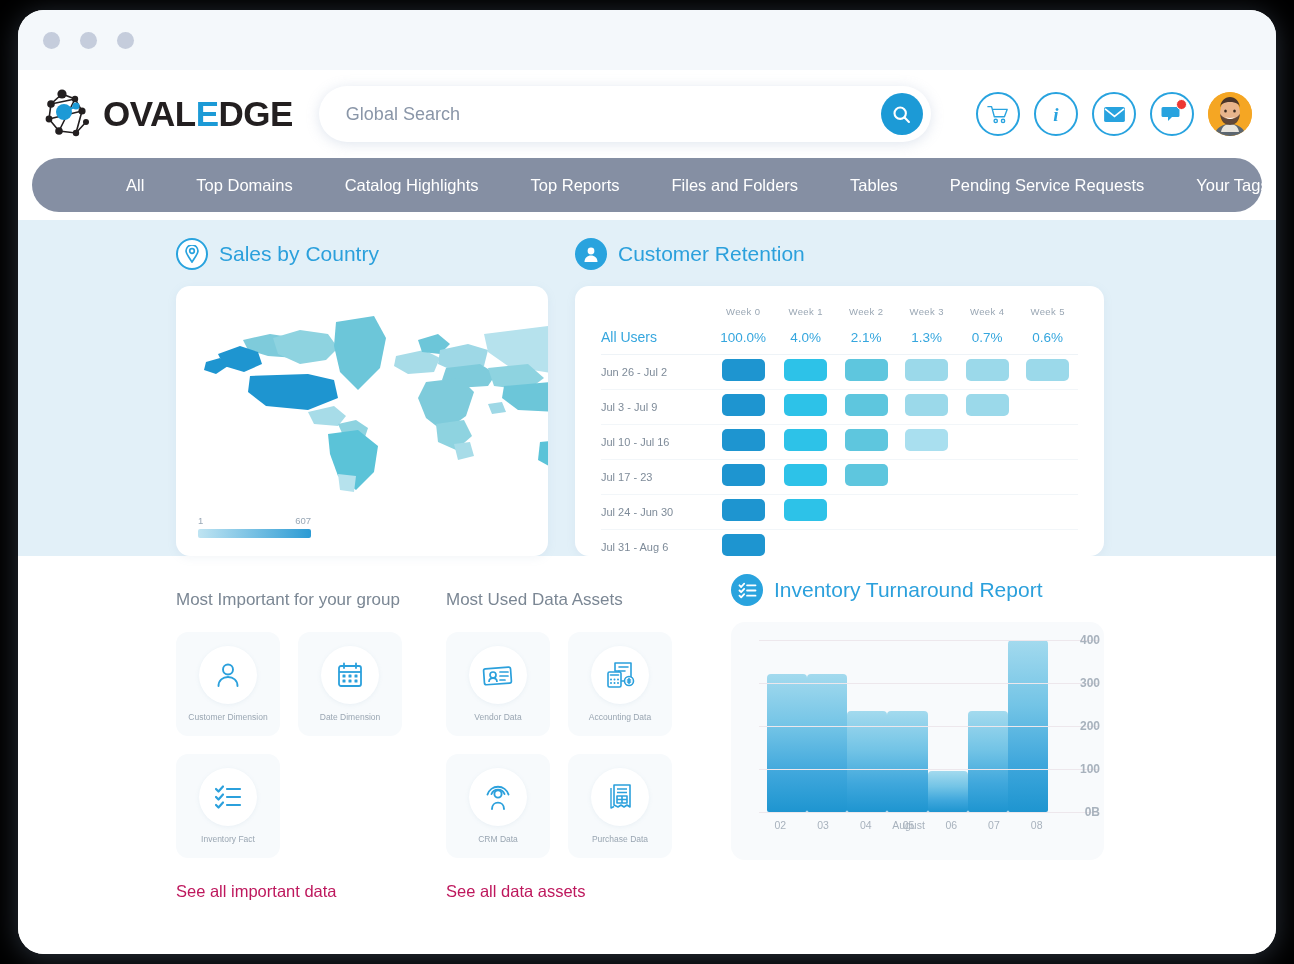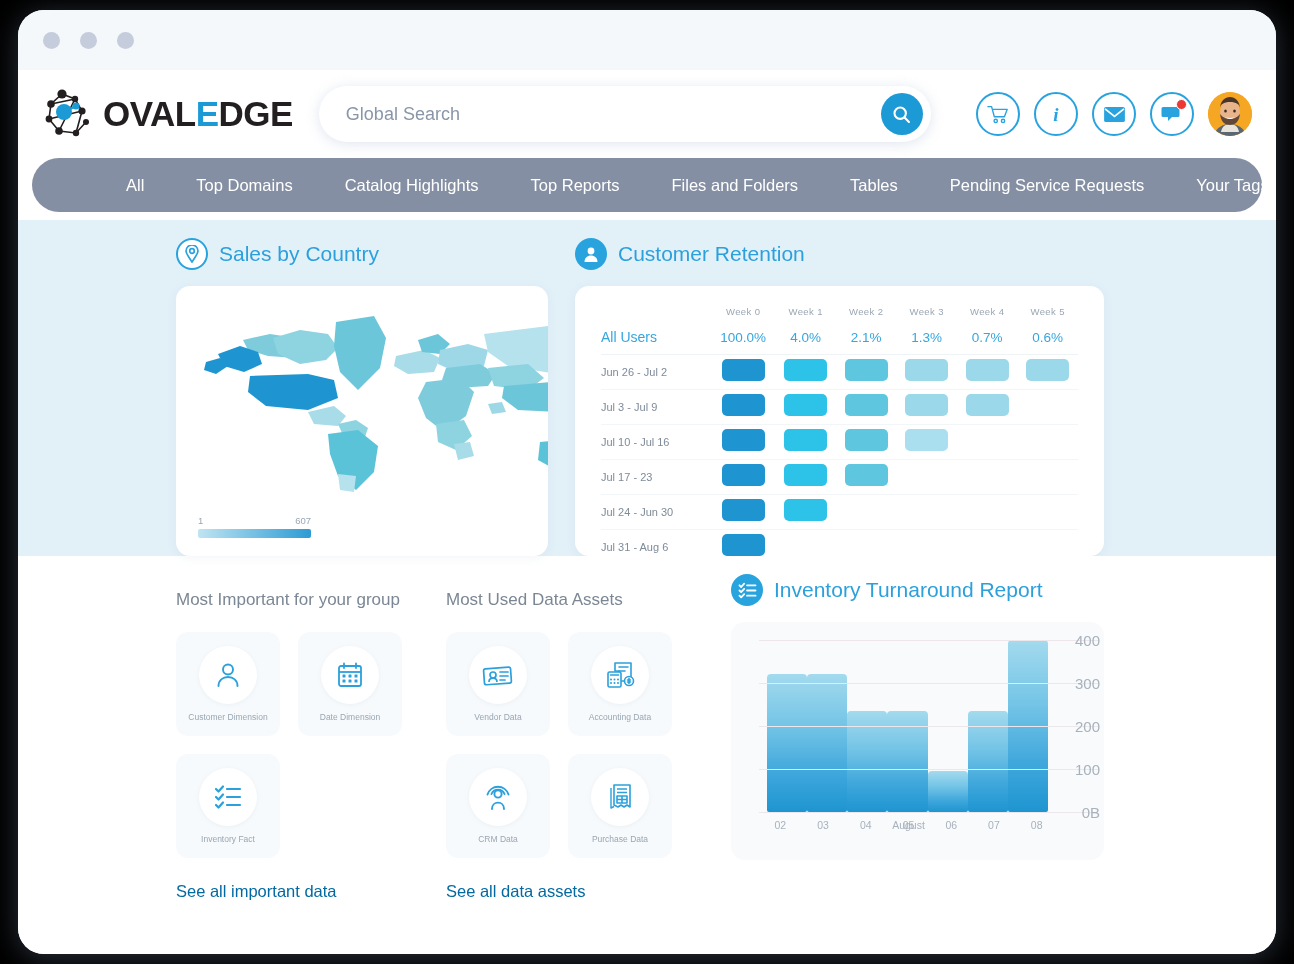--- a/index.html
+++ b/index.html
@@ -161,27 +161,27 @@
     background: #F7FAFC;
     display: flex; flex-direction: column; align-items: center;
     justify-content: center; cursor: pointer;
   }
   .tile-circle {
     width: 58px; height: 58px; border-radius: 50%; background:#ffffff;
     display:flex; align-items:center; justify-content:center;
     box-shadow: 0 1px 4px rgba(140,170,200,0.12);
   }
   .tile-label { font-size: 8.5px; color: #9aa6b2; margin-top: 8px; text-align:center; }
-  .see-all { font-size: 16.5px; color: #0369a1; margin-top: 24px; cursor: pointer; }
+  .see-all { font-size: 16.5px; color: #be185d; margin-top: 24px; cursor: pointer; }
 
   .col-report { flex: 1 1 auto; padding: 18px 172px 0 27px; display:flex; flex-direction:column; }
   .chart-card { background:#F8FAFC; border-radius: 14px; height: 238px; position: relative; padding: 18px 46px 0 28px; }
   .chart-area { position: relative; height: 172px; }
   .gridline { position: absolute; left: 0; right: -40px; height: 1px; background: #EDE7EC; }
-  .ylabel { position: absolute; right: -42px; font-size: 15px; color: #a8b2bd; transform: translateY(-50%); }
+  .ylabel { position: absolute; right: -42px; font-size: 12px; color: #a8b2bd; transform: translateY(-50%); font-weight: bold; }
   .bars { position: absolute; left: 8px; right: 10px; bottom: 0; top: 0; display: flex; align-items: flex-end; justify-content: space-between; }
   .bar { width: 42px; border-radius: 4px 4px 2px 2px;
     background: linear-gradient(to bottom, #A3DAEE 0%, #73C4E6 38%, #3FA7DC 72%, #1E95D0 100%); }
   .xaxis { position:absolute; left:28px; right:46px; display:flex; justify-content: space-between; margin-top: 7px; }
   .xlab { width: 58px; text-align:center; font-size: 10.5px; color: #a8b2bd; }
   .xtitle { text-align:center; font-size: 10.5px; color: #a8b2bd; margin-top: 7px; }
 </style>
 </head>
 <body>
 

